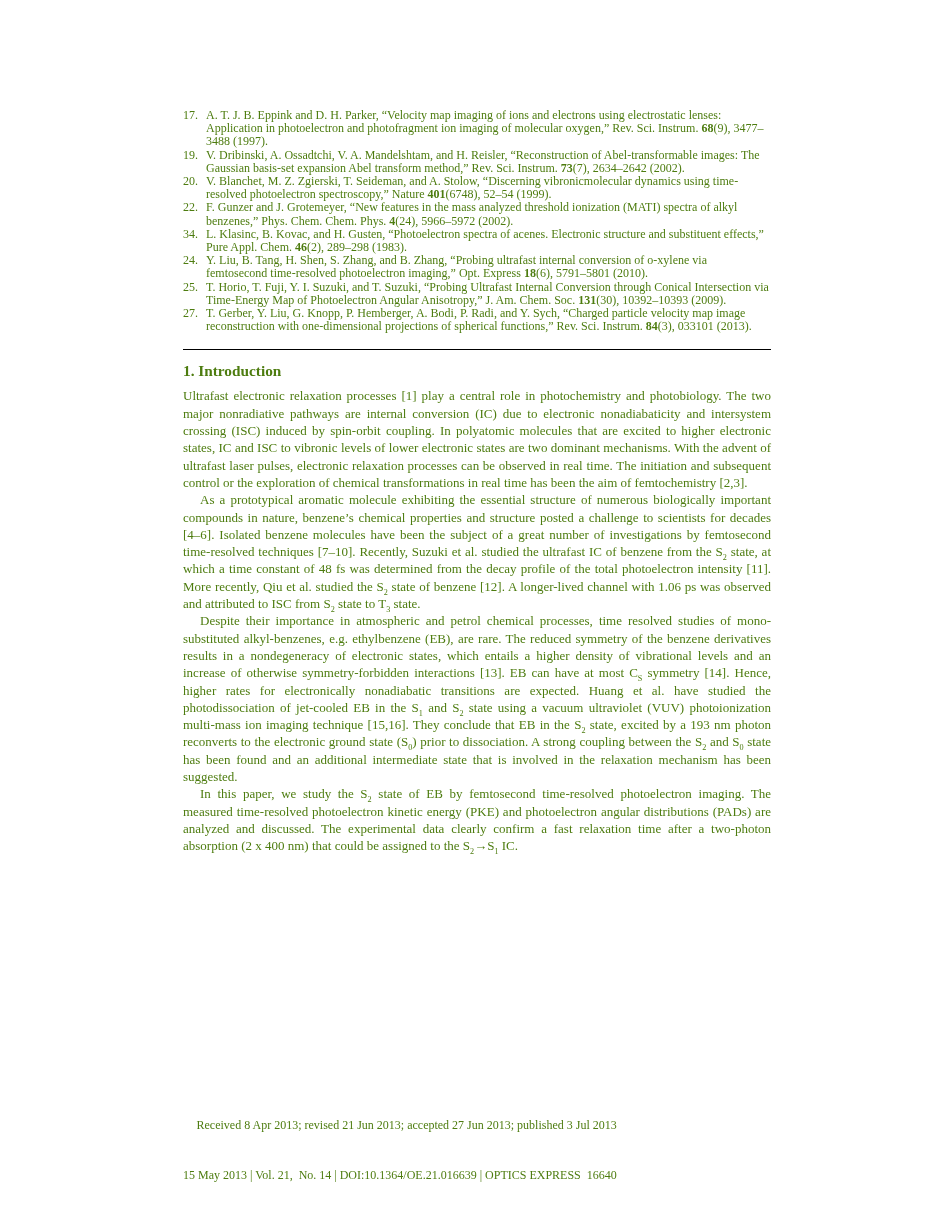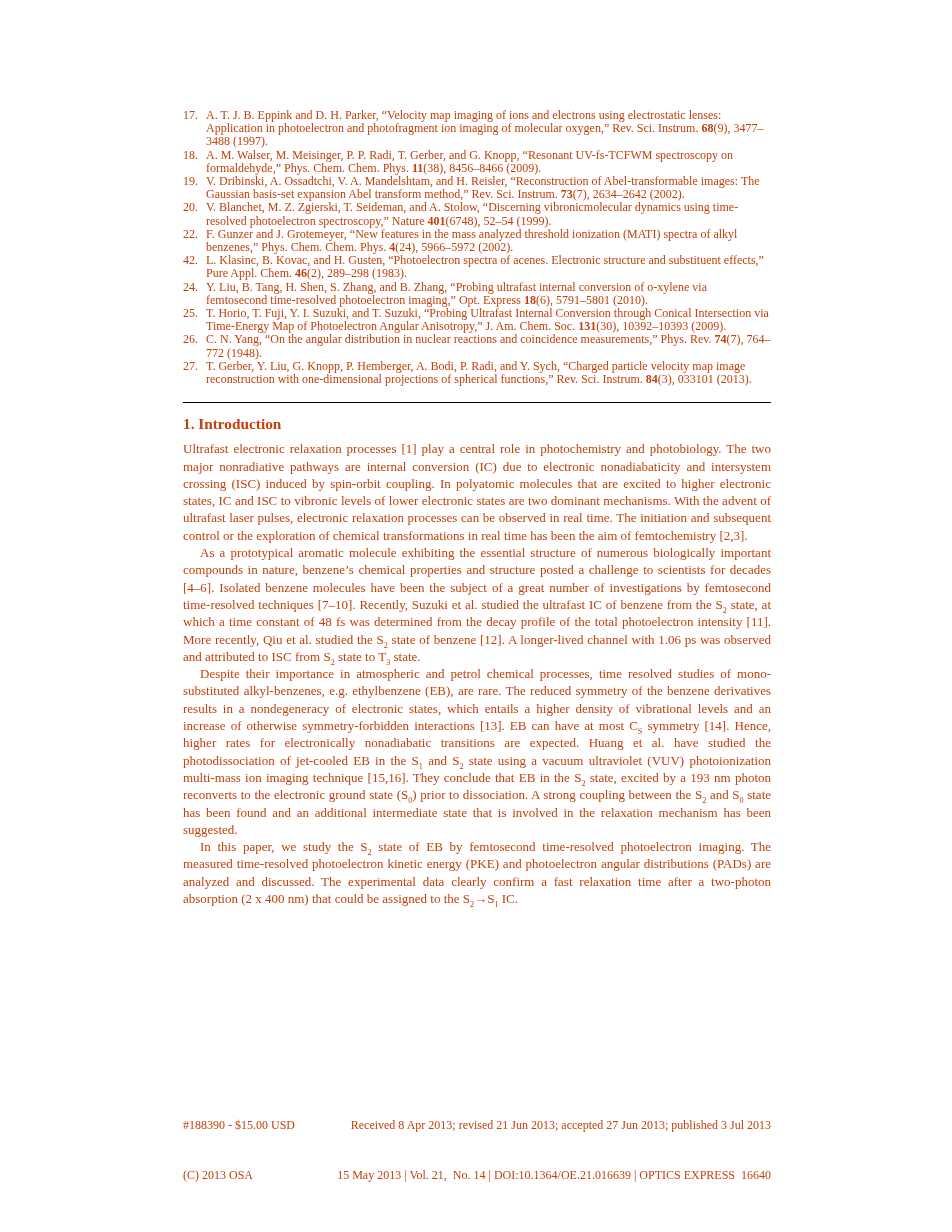--- a/index.html
+++ b/index.html
@@ -1,21 +1,21 @@
 <!DOCTYPE html>
 <html><head>
 <meta charset="utf-8">
 <style>
   html, body { margin: 0; padding: 0; background: #ffffff; }
   .page {
     position: relative;
     width: 952px;
     height: 1232px;
     background: #ffffff;
-    color: #c2410c;
+    color: #4d7c0f;
     font-family: "Liberation Serif", "DejaVu Serif", serif;
     overflow: hidden;
   }
   .content {
     position: absolute;
     left: 183px;
     top: 109px;
     width: 588px;
   }
   .ref-list {
@@ -67,68 +67,56 @@
 <body>
 
 <div class="page">
   <div class="content">
     <div class="ref-list">
         <div class="ref-item">
           <span class="ref-num">17.</span>
           <span class="ref-text">A. T. J. B. Eppink and D. H. Parker, “Velocity map imaging of ions and electrons using electrostatic lenses: Application in photoelectron and photofragment ion imaging of molecular oxygen,” Rev. Sci. Instrum. <b>68</b>(9), 3477–3488 (1997).</span>
         </div>
         <div class="ref-item">
-          <span class="ref-num">18.</span>
-          <span class="ref-text">A. M. Walser, M. Meisinger, P. P. Radi, T. Gerber, and G. Knopp, “Resonant UV-fs-TCFWM spectroscopy on formaldehyde,” Phys. Chem. Chem. Phys. <b>11</b>(38), 8456–8466 (2009).</span>
-        </div>
-        <div class="ref-item">
           <span class="ref-num">19.</span>
           <span class="ref-text">V. Dribinski, A. Ossadtchi, V. A. Mandelshtam, and H. Reisler, “Reconstruction of Abel-transformable images: The Gaussian basis-set expansion Abel transform method,” Rev. Sci. Instrum. <b>73</b>(7), 2634–2642 (2002).</span>
         </div>
         <div class="ref-item">
           <span class="ref-num">20.</span>
           <span class="ref-text">V. Blanchet, M. Z. Zgierski, T. Seideman, and A. Stolow, “Discerning vibronicmolecular dynamics using time-resolved photoelectron spectroscopy,” Nature <b>401</b>(6748), 52–54 (1999).</span>
         </div>
         <div class="ref-item">
           <span class="ref-num">22.</span>
           <span class="ref-text">F. Gunzer and J. Grotemeyer, “New features in the mass analyzed threshold ionization (MATI) spectra of alkyl benzenes,” Phys. Chem. Chem. Phys. <b>4</b>(24), 5966–5972 (2002).</span>
         </div>
         <div class="ref-item">
-          <span class="ref-num">42.</span>
+          <span class="ref-num">34.</span>
           <span class="ref-text">L. Klasinc, B. Kovac, and H. Gusten, “Photoelectron spectra of acenes. Electronic structure and substituent effects,” Pure Appl. Chem. <b>46</b>(2), 289–298 (1983).</span>
         </div>
         <div class="ref-item">
           <span class="ref-num">24.</span>
           <span class="ref-text">Y. Liu, B. Tang, H. Shen, S. Zhang, and B. Zhang, “Probing ultrafast internal conversion of o-xylene via femtosecond time-resolved photoelectron imaging,” Opt. Express <b>18</b>(6), 5791–5801 (2010).</span>
         </div>
         <div class="ref-item">
           <span class="ref-num">25.</span>
           <span class="ref-text">T. Horio, T. Fuji, Y. I. Suzuki, and T. Suzuki, “Probing Ultrafast Internal Conversion through Conical Intersection via Time-Energy Map of Photoelectron Angular Anisotropy,” J. Am. Chem. Soc. <b>131</b>(30), 10392–10393 (2009).</span>
-        </div>
-        <div class="ref-item">
-          <span class="ref-num">26.</span>
-          <span class="ref-text">C. N. Yang, “On the angular distribution in nuclear reactions and coincidence measurements,” Phys. Rev. <b>74</b>(7), 764–772 (1948).</span>
         </div>
         <div class="ref-item">
           <span class="ref-num">27.</span>
           <span class="ref-text">T. Gerber, Y. Liu, G. Knopp, P. Hemberger, A. Bodi, P. Radi, and Y. Sych, “Charged particle velocity map image reconstruction with one-dimensional projections of spherical functions,” Rev. Sci. Instrum. <b>84</b>(3), 033101 (2013).</span>
         </div>
       </div>
     <div class="rule"></div>
     <h2 class="section-heading">1. Introduction</h2>
     <div class="paragraphs">
         <p class="body-par">Ultrafast electronic relaxation processes [1] play a central role in photochemistry and photobiology. The two major nonradiative pathways are internal conversion (IC) due to electronic nonadiabaticity and intersystem crossing (ISC) induced by spin-orbit coupling. In polyatomic molecules that are excited to higher electronic states, IC and ISC to vibronic levels of lower electronic states are two dominant mechanisms. With the advent of ultrafast laser pulses, electronic relaxation processes can be observed in real time. The initiation and subsequent control or the exploration of chemical transformations in real time has been the aim of femtochemistry [2,3].</p>
         <p class="body-par indent">As a prototypical aromatic molecule exhibiting the essential structure of numerous biologically important compounds in nature, benzene’s chemical properties and structure posted a challenge to scientists for decades [4–6]. Isolated benzene molecules have been the subject of a great number of investigations by femtosecond time-resolved techniques [7–10]. Recently, Suzuki et al. studied the ultrafast IC of benzene from the S<sub>2</sub> state, at which a time constant of 48 fs was determined from the decay profile of the total photoelectron intensity [11]. More recently, Qiu et al. studied the S<sub>2</sub> state of benzene [12]. A longer-lived channel with 1.06 ps was observed and attributed to ISC from S<sub>2</sub> state to T<sub>3</sub> state.</p>
         <p class="body-par indent">Despite their importance in atmospheric and petrol chemical processes, time resolved studies of mono-substituted alkyl-benzenes, e.g. ethylbenzene (EB), are rare. The reduced symmetry of the benzene derivatives results in a nondegeneracy of electronic states, which entails a higher density of vibrational levels and an increase of otherwise symmetry-forbidden interactions [13]. EB can have at most C<sub>S</sub> symmetry [14]. Hence, higher rates for electronically nonadiabatic transitions are expected. Huang et al. have studied the photodissociation of jet-cooled EB in the S<sub>1</sub> and S<sub>2</sub> state using a vacuum ultraviolet (VUV) photoionization multi-mass ion imaging technique [15,16]. They conclude that EB in the S<sub>2</sub> state, excited by a 193 nm photon reconverts to the electronic ground state (S<sub>0</sub>) prior to dissociation. A strong coupling between the S<sub>2</sub> and S<sub>0</sub> state has been found and an additional intermediate state that is involved in the relaxation mechanism has been suggested.</p>
         <p class="body-par indent">In this paper, we study the S<sub>2</sub> state of EB by femtosecond time-resolved photoelectron imaging. The measured time-resolved photoelectron kinetic energy (PKE) and photoelectron angular distributions (PADs) are analyzed and discussed. The experimental data clearly confirm a fast relaxation time after a two-photon absorption (2 x 400 nm) that could be assigned to the S<sub>2</sub>→S<sub>1</sub> IC.</p>
       </div>
   </div>
   <div class="footer">
-    <div class="footer-left">
-      <div>#188390 - $15.00 USD</div>
-      <div>(C) 2013 OSA</div>
-    </div>
     <div class="footer-right">
       <div>Received 8 Apr 2013; revised 21 Jun 2013; accepted 27 Jun 2013; published 3 Jul 2013</div>
       <div>15 May 2013 | Vol. 21,  No. 14 | DOI:10.1364/OE.21.016639 | OPTICS EXPRESS  16640</div>
     </div>
   </div>
 </div>
 
 </body></html>

